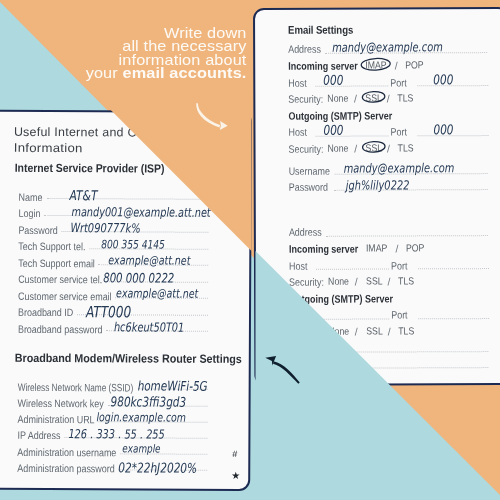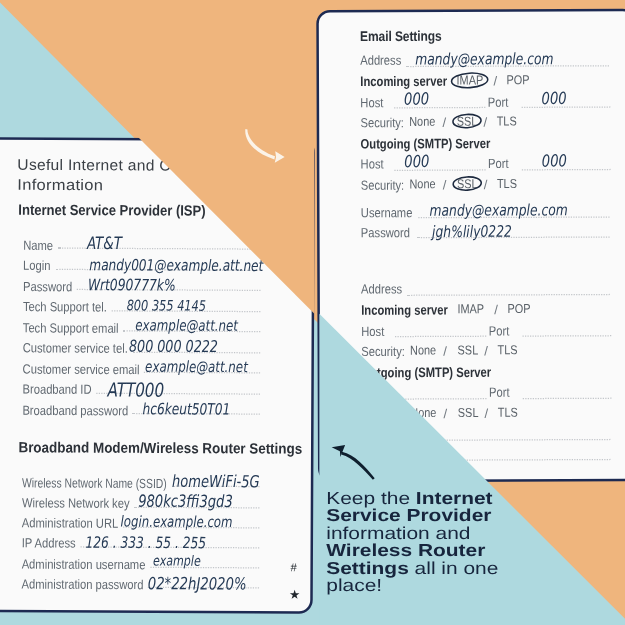--- a/index.html
+++ b/index.html
@@ -242,39 +242,37 @@
           <div class="row-dots" style="left: 32.8px; top: 358.3px; width: 199.7px;"></div>
           <div class="row-dots" style="left: 32.8px; top: 374.9px; width: 199.7px;"></div>
         </div>
     </div>
   </div>
 
   <svg class="bg-layer" id="teal-over-right" viewBox="0 0 500 500" width="500" height="500">
     <polygon points="255.5,251 255.5,500 500,500 500,495" fill="#aed9df"></polygon>
   </svg>
 
+  <div id="top-callout">
+    <div>Write down</div>
+    <div>all the necessary</div>
+    <div>information about</div>
+    <div><span>your </span><b>email accounts.</b></div>
+  </div>
 
   <svg id="top-arrow" width="88" height="72" viewBox="0 0 88 72">
 
     <path d="M12.0 9.0
              C 11.0 22.0 27.5 42.0 56.0 52.0
              L 55.0 57.0
              C 21.5 46.5 6.5 25.5 8.6 8.2 Z" fill="#fbf3e8"></path>
 
     <path d="M56.4 43.8 L 71.4 53.3 L 55.6 62.2 L 57.6 53.6 Z" fill="#fbf3e8"></path>
   </svg>
 
-  <div id="bottom-callout">
-    <div><span>Keep the </span><b>Internet</b></div>
-    <div><b>Service Provider</b></div>
-    <div><span>information and</span></div>
-    <div><b>Wireless Router</b></div>
-    <div><b>Settings</b><span> all in one</span></div>
-    <div><span>place!</span></div>
-  </div>
 
   <svg id="bottom-arrow" width="96" height="76" viewBox="0 0 96 76">
 
     <path d="M83.5 67.0
              C 68.0 48.0 52.0 29.5 31.0 24.6
              L 30.2 29.3
              C 49.0 34.8 64.2 52.0 80.6 69.6 Z" fill="#0f1f2e"></path>
 
     <path d="M14.6 17.6 L 36.2 14.0 L 28.6 33.0 L 27.8 24.0 Z" fill="#0f1f2e"></path>
   </svg>

